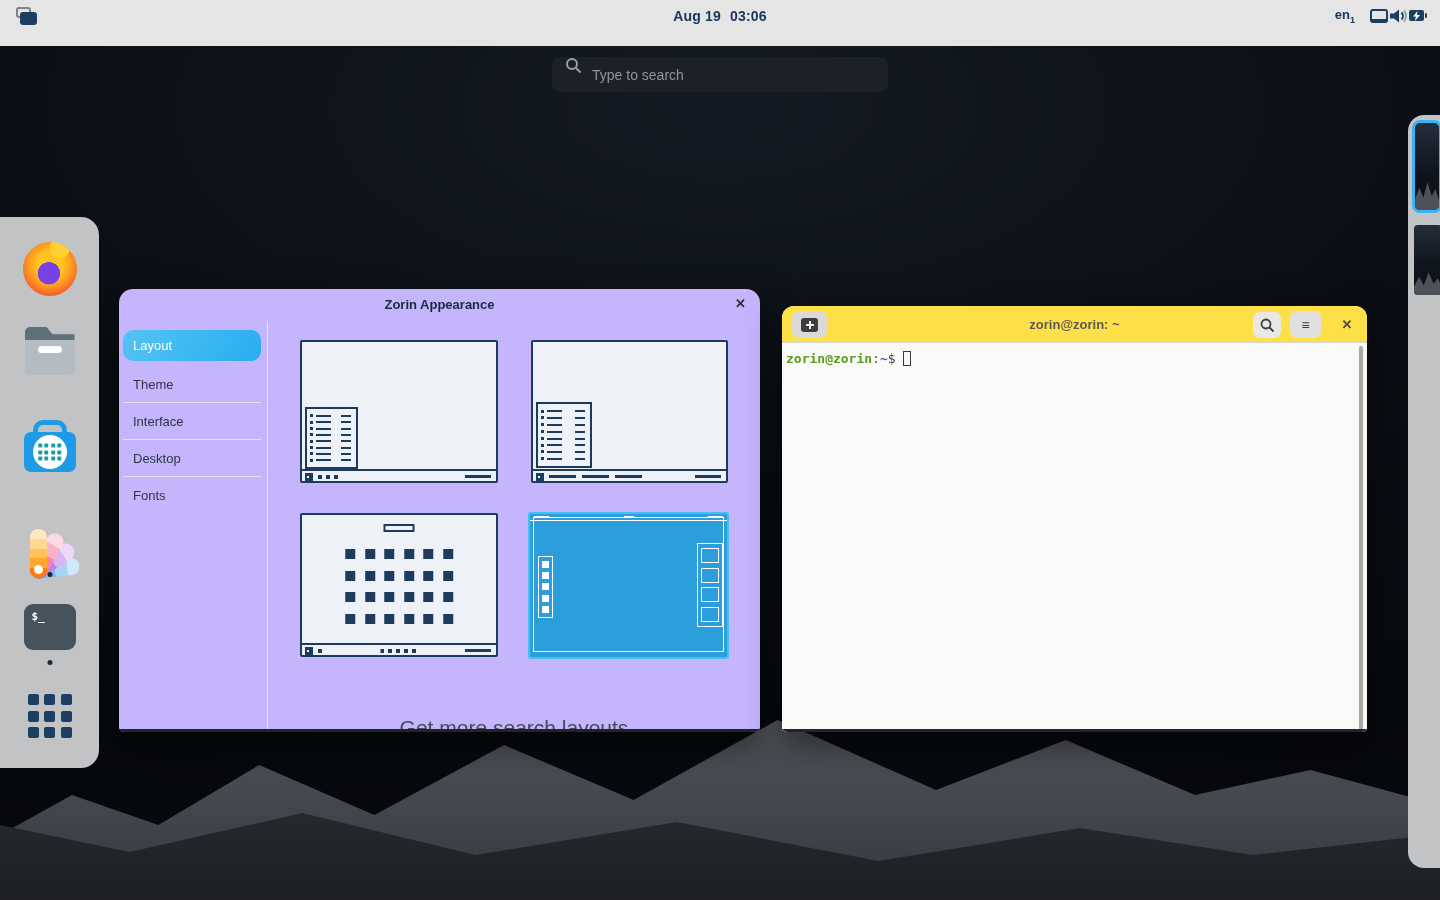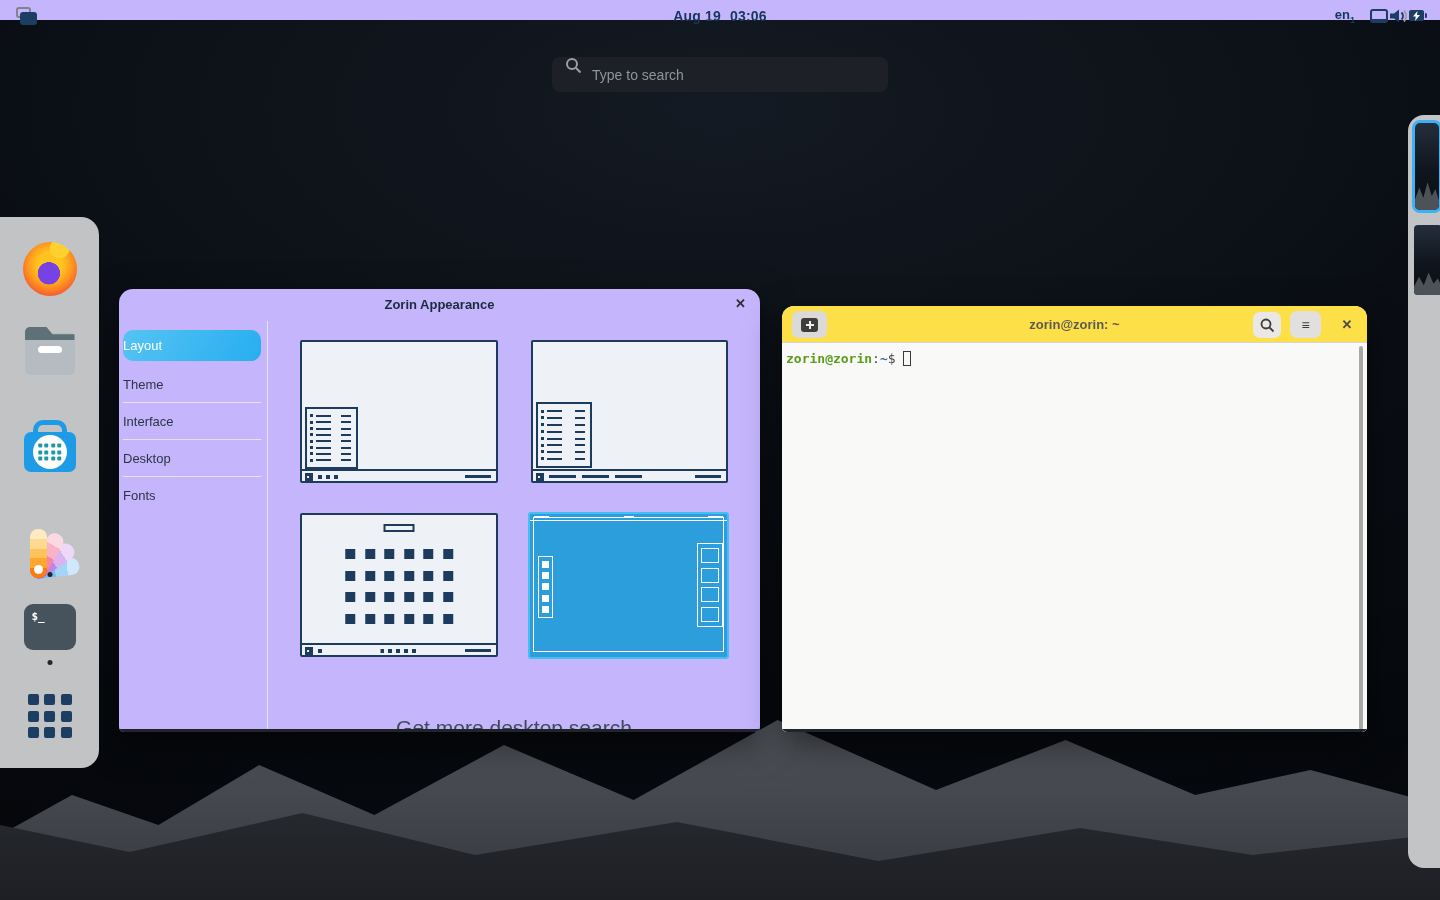--- a/index.html
+++ b/index.html
@@ -16,21 +16,21 @@
 
   
   .desktop{position:absolute;inset:0;background:radial-gradient(120% 90% at 50% 12%,#141a23 0%,#0a0e14 45%,#05070b 100%);}
   .ridge{position:absolute;left:0;right:0;bottom:0;}
   .r1{height:250px;background:linear-gradient(180deg,#6a6e75 0%,#4a4d53 45%,#34373c 100%);
       clip-path:polygon(0 74%,5% 58%,11% 70%,18% 46%,26% 66%,35% 38%,44% 60%,54% 28%,65% 56%,74% 36%,83% 58%,91% 48%,100% 62%,100% 100%,0 100%);}
   .r2{height:150px;background:linear-gradient(180deg,#2c2f35,#1d1f24);
       clip-path:polygon(0 50%,9% 68%,21% 42%,33% 70%,47% 48%,61% 74%,75% 52%,87% 70%,100% 56%,100% 100%,0 100%);}
 
   
-  .topbar{position:absolute;left:0;top:0;width:1440px;height:20px;background:#c4b5fd;z-index:40;}
+  .topbar{position:absolute;left:0;top:0;width:1440px;height:46px;background:#e5e5e5;z-index:40;}
   .acticon{position:absolute;left:16px;top:7px;width:21px;height:18px;}
   .acticon .back{position:absolute;left:0;top:0;width:15px;height:11px;border:2px solid #7f8489;border-radius:3px;}
   .acticon .front{position:absolute;right:0;bottom:0;width:17px;height:13px;background:#1c3e63;border-radius:3px;}
   .clock{position:absolute;left:50%;top:0;transform:translateX(-50%);height:31px;display:flex;align-items:center;gap:9px;
          font-size:14px;font-weight:bold;color:var(--navy-text);letter-spacing:.2px;}
   .tray{position:absolute;right:16px;top:0;height:31px;display:flex;align-items:center;gap:1px;}
   .kbd{font-size:13px;font-weight:bold;color:var(--navy-text);margin-right:14px;}
   .kbd sub{font-size:9px;font-weight:bold;}
   .scricon{width:18px;height:14px;border:2px solid #1c3e63;border-bottom-width:4px;border-radius:3px;}
   .batt{position:relative;width:15px;height:11px;background:#1c3e63;border-radius:2px;}
@@ -78,21 +78,21 @@
 
   
   .win{position:absolute;overflow:hidden;box-shadow:0 12px 34px rgba(0,0,0,.55);z-index:20;}
   .win::after{content:"";position:absolute;left:0;right:0;bottom:0;height:3px;background:#21252b;}
 
   
   .appwin{left:119px;top:289px;width:641px;height:443px;background:#c4b5fd;border-radius:14px 14px 5px 5px;}
   .awtitle{position:absolute;left:0;right:0;top:8px;text-align:center;font-size:13px;font-weight:bold;color:#1b2b3d;}
   .awclose{position:absolute;right:14px;top:7px;font-size:13px;font-weight:bold;color:#2e2e2e;cursor:default;}
   .sbar{position:absolute;left:4px;top:41px;width:138px;}
-  .sb-item{height:37px;display:flex;align-items:center;font-size:13px;color:#2b3642;}
+  .sb-item{height:37px;display:flex;align-items:center;padding-left:10px;font-size:13px;color:#2b3642;}
   .sb-item.sel{height:31px;margin-bottom:5px;border-radius:10px;color:#fff;
       background:linear-gradient(120deg,#55c3f3 0%,#27aef0 100%);}
   .sb-item.hasdiv{border-bottom:1px solid #e2e5e9;}
   .vsep{position:absolute;left:148px;top:32px;bottom:0;width:1px;background:#e3e6ea;}
 
   .lcard{position:absolute;background:#eef2f7;border:2px solid var(--navy);border-radius:2px;}
   .c1{left:181px;top:51px;width:198px;height:143px;}
   .c2{left:412px;top:51px;width:197px;height:143px;}
   .c3{left:181px;top:224px;width:198px;height:144px;}
   .c4{left:409px;top:223px;width:201px;height:147px;background:var(--sel-fill);border-color:#45bdf5;border-radius:3px;}
@@ -349,21 +349,21 @@
           <i></i>
         </div>
       <div class="c4col">
           <i></i>
           <i></i>
           <i></i>
           <i></i>
         </div>
     </div>
 
-    <div class="awfooter">Get more desktop search</div>
+    <div class="awfooter">Get more search layouts</div>
   </div>
 
   <div class="win termwin">
     <div class="thead">
       <div class="tbtn ntabbtn">
           <span class="ntab"></span>
         </div>
       <div class="ttitle">zorin@zorin: ~</div>
       <div class="tbtn searchbtn">
         <svg width="15" height="15" viewBox="0 0 15 15">

